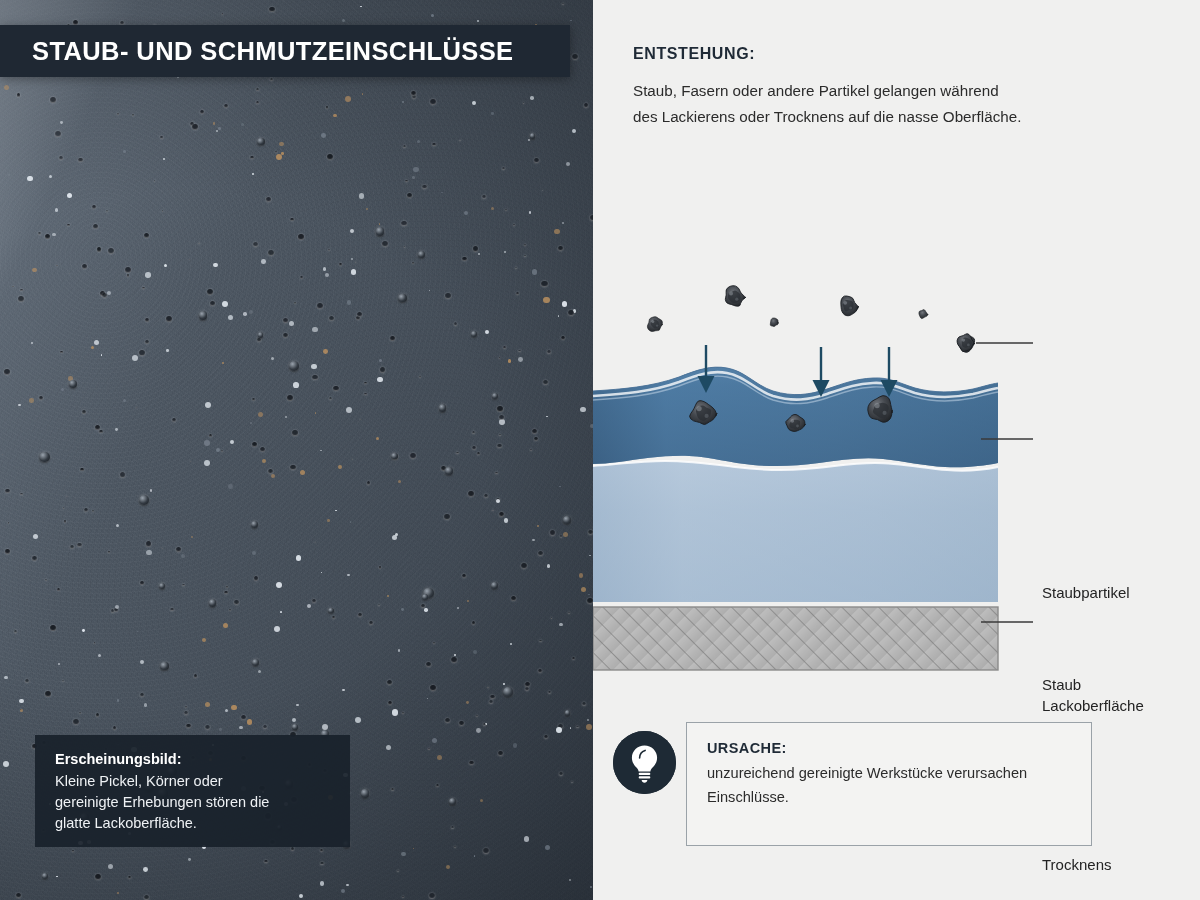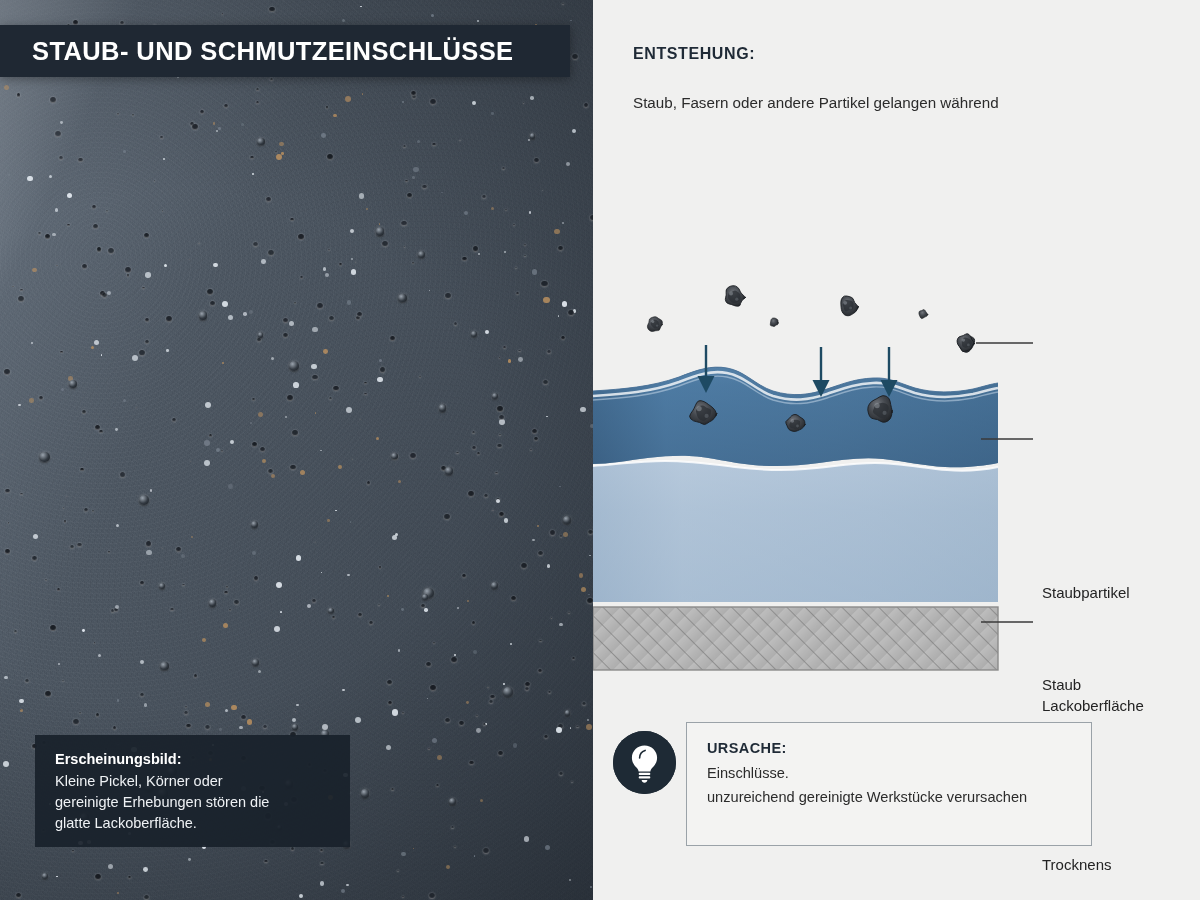--- a/index.html
+++ b/index.html
@@ -74,21 +74,21 @@
   
   .right-panel{
     position:absolute; left:593px; top:0; width:607px; height:900px;
     background:#f0f0ef;
   }
   .sec-title{
     position:absolute; left:40px; top:45px;
     font-size:16px; font-weight:bold; color:#1f2a36; letter-spacing:.6px;
   }
   .intro{ position:absolute; left:40px; top:78px; width:530px; }
-  .intro .ln{ font-size:15.2px; line-height:25.5px; color:#2b2b2b;margin-top:12px; }
+  .intro .ln{ font-size:15.2px; line-height:25.5px; color:#2b2b2b; }
 
   
   .diagram{ position:absolute; left:0; top:267px; width:607px; height:420px; }
   .diagram svg{ display:block; }
 
   
   .lbl{ position:absolute; font-size:15px; color:#232323; line-height:21px; white-space:nowrap; }
   #lbl-staub{ left:449px; top:315px; }
   #lbl-nasse{ left:449px; top:407px; }
   #lbl-unter{ left:449px; top:587px; }
@@ -730,20 +730,21 @@
     <div class="cap-line">gereinigte Erhebungen stören die</div>
     <div class="cap-line">glatte Lackoberfläche.</div>
   </div>
 
   <div class="right-panel">
 
     <div class="sec-title">ENTSTEHUNG:</div>
 
     <div class="intro">
       <div class="ln">Staub, Fasern oder andere Partikel gelangen während</div>
+      <div class="ln">des Lackierens oder Trocknens auf die nasse Oberfläche.</div>
     </div>
 
     <div class="diagram">
       <svg width="607" height="420" viewBox="0 0 607 420" xmlns="http://www.w3.org/2000/svg">
         <defs>
           <linearGradient id="gradTop" x1="0" y1="0" x2="0" y2="1">
             <stop offset="0%" stop-color="#5c89b0"></stop>
             <stop offset="18%" stop-color="#4d7aa2"></stop>
             <stop offset="55%" stop-color="#456f95"></stop>
             <stop offset="100%" stop-color="#3c6286"></stop>
@@ -988,17 +989,17 @@
       <path d="M31.5 14.5c-7.0 0-12.6 5.5-12.6 12.2 0 4.3 2.2 7.4 4.3 9.6 1.4 1.5 2.2 2.6 2.4 4.1h11.8c.2-1.5 1-2.6 2.4-4.1 2.1-2.2 4.3-5.3 4.3-9.6 0-6.7-5.6-12.2-12.6-12.2z" fill="#ffffff"></path>
       <rect x="25.7" y="41.8" width="11.6" height="2.3" rx="1" fill="#ffffff"></rect>
       <rect x="25.7" y="45.3" width="11.6" height="2.3" rx="1" fill="#ffffff"></rect>
       <path d="M28.6 49.0h5.8c-.3 1.7-1.4 2.7-2.9 2.7s-2.6-1-2.9-2.7z" fill="#ffffff"></path>
       <path d="M26.6 27.0c0-3.6 2.3-6.6 5.5-7.6" fill="none" stroke="#1e2a35" stroke-width="1.6" stroke-linecap="round"></path>
     </svg>
   </div>
 
   <div class="cause-box">
     <div class="c-title">URSACHE:</div>
+    <div class="c-line">unzureichend gereinigte Werkstücke verursachen</div>
     <div class="c-line">Einschlüsse.</div>
-    <div class="c-line">unzureichend gereinigte Werkstücke verursachen</div>
   </div>
 
 </div>
 
 </body></html>

